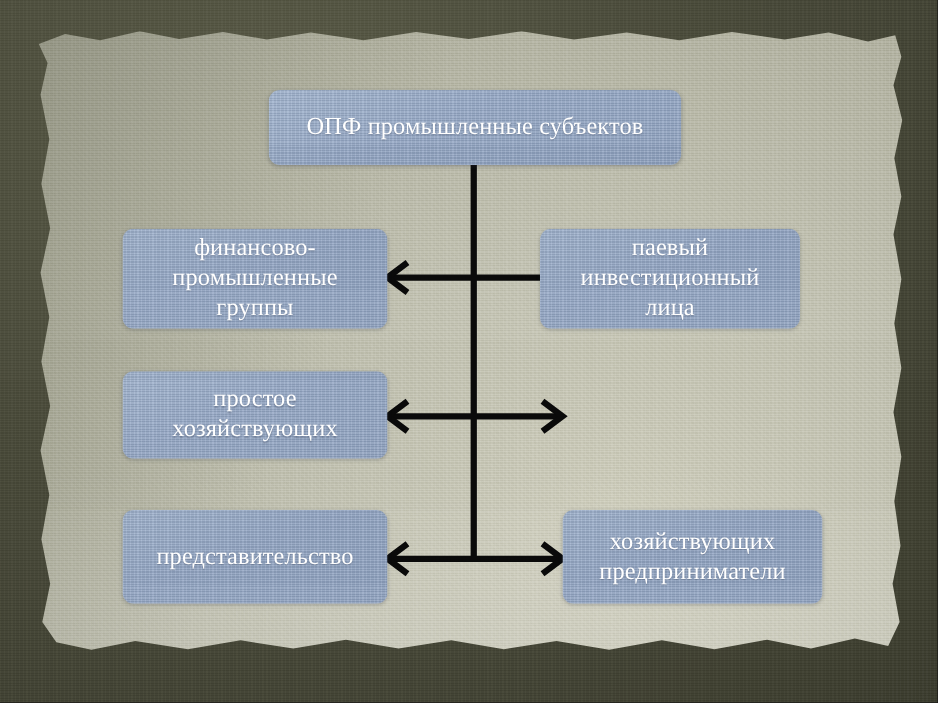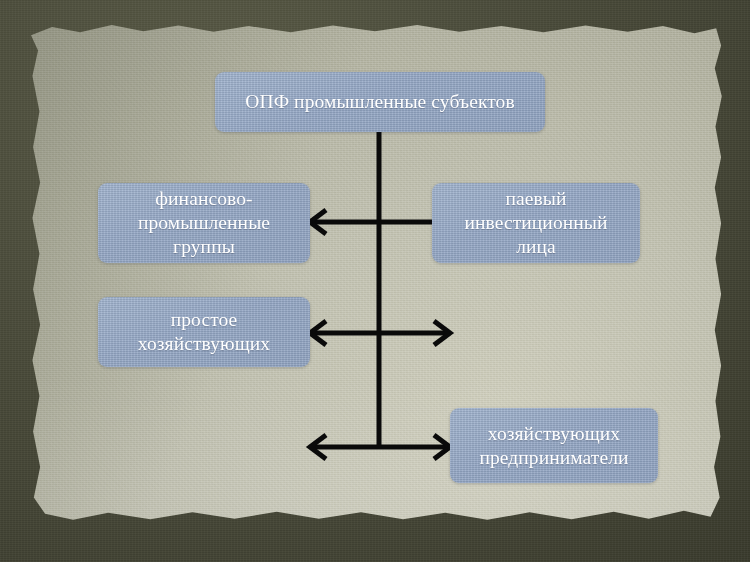--- a/index.html
+++ b/index.html
@@ -168,20 +168,25 @@
     </div>
   </div>
 
   <div class="node n-l2">
     <div>
       <span>простое</span>
       <span>хозяйствующих</span>
     </div>
   </div>
 
+  <div class="node n-l3">
+    <div>
+      <span>представительство</span>
+    </div>
+  </div>
   <div class="node n-r3">
     <div>
       <span>хозяйствующих</span>
       <span>предприниматели</span>
     </div>
   </div>
 
 </div>
 
 </body></html>

